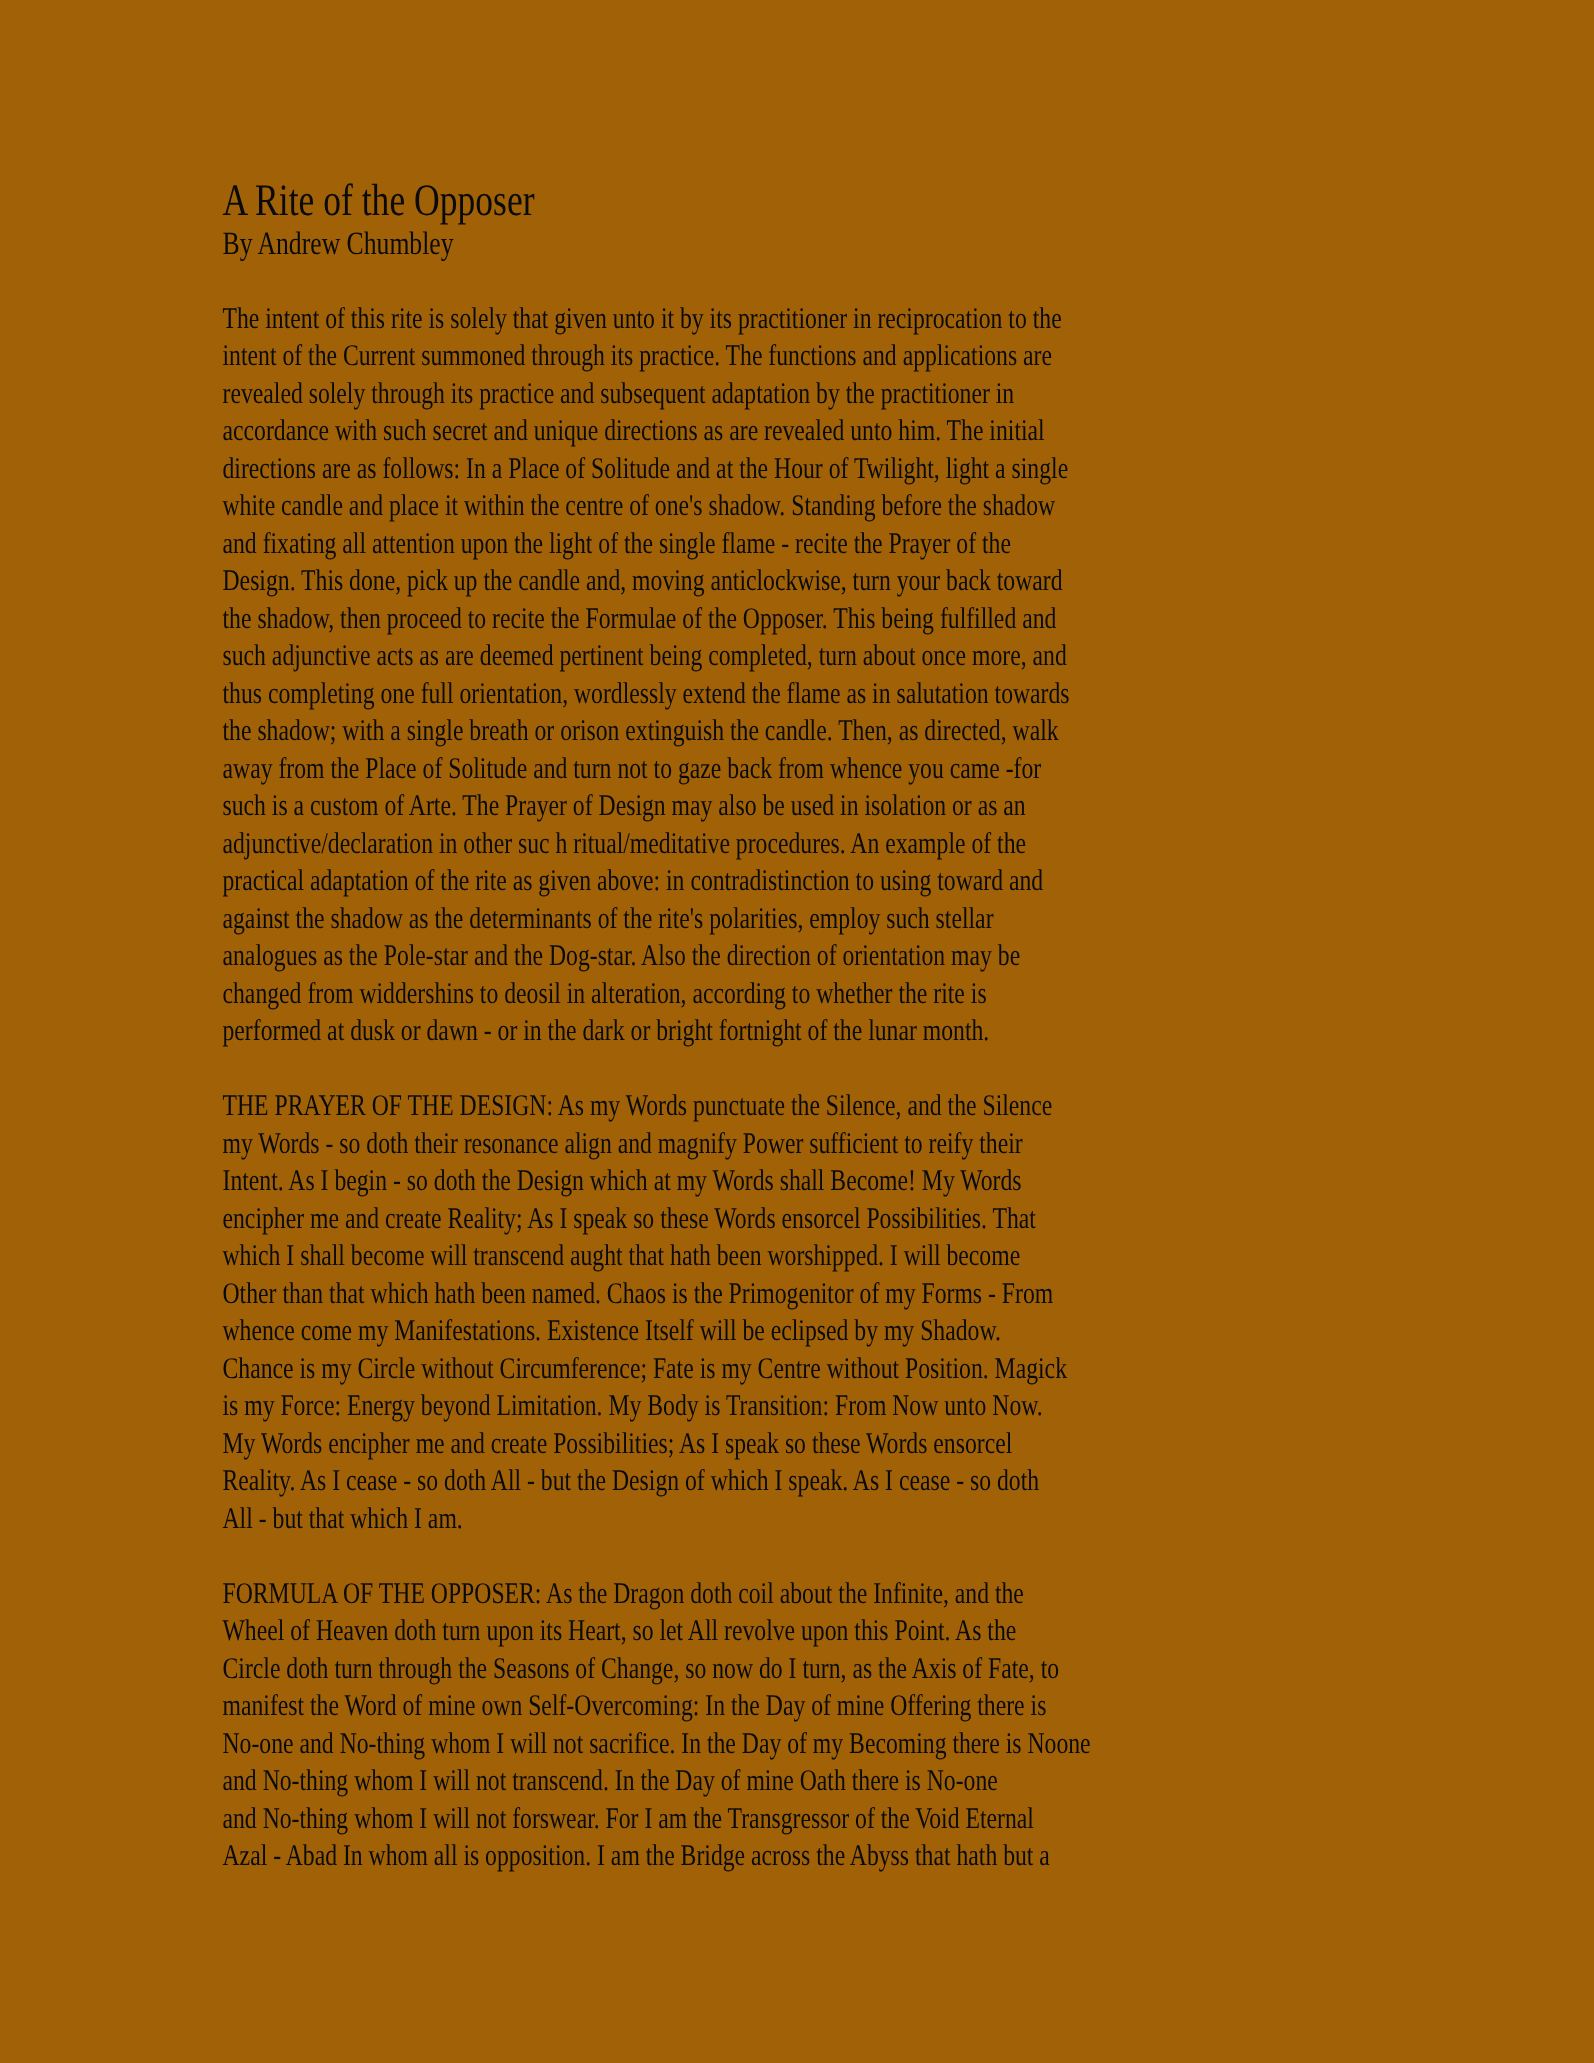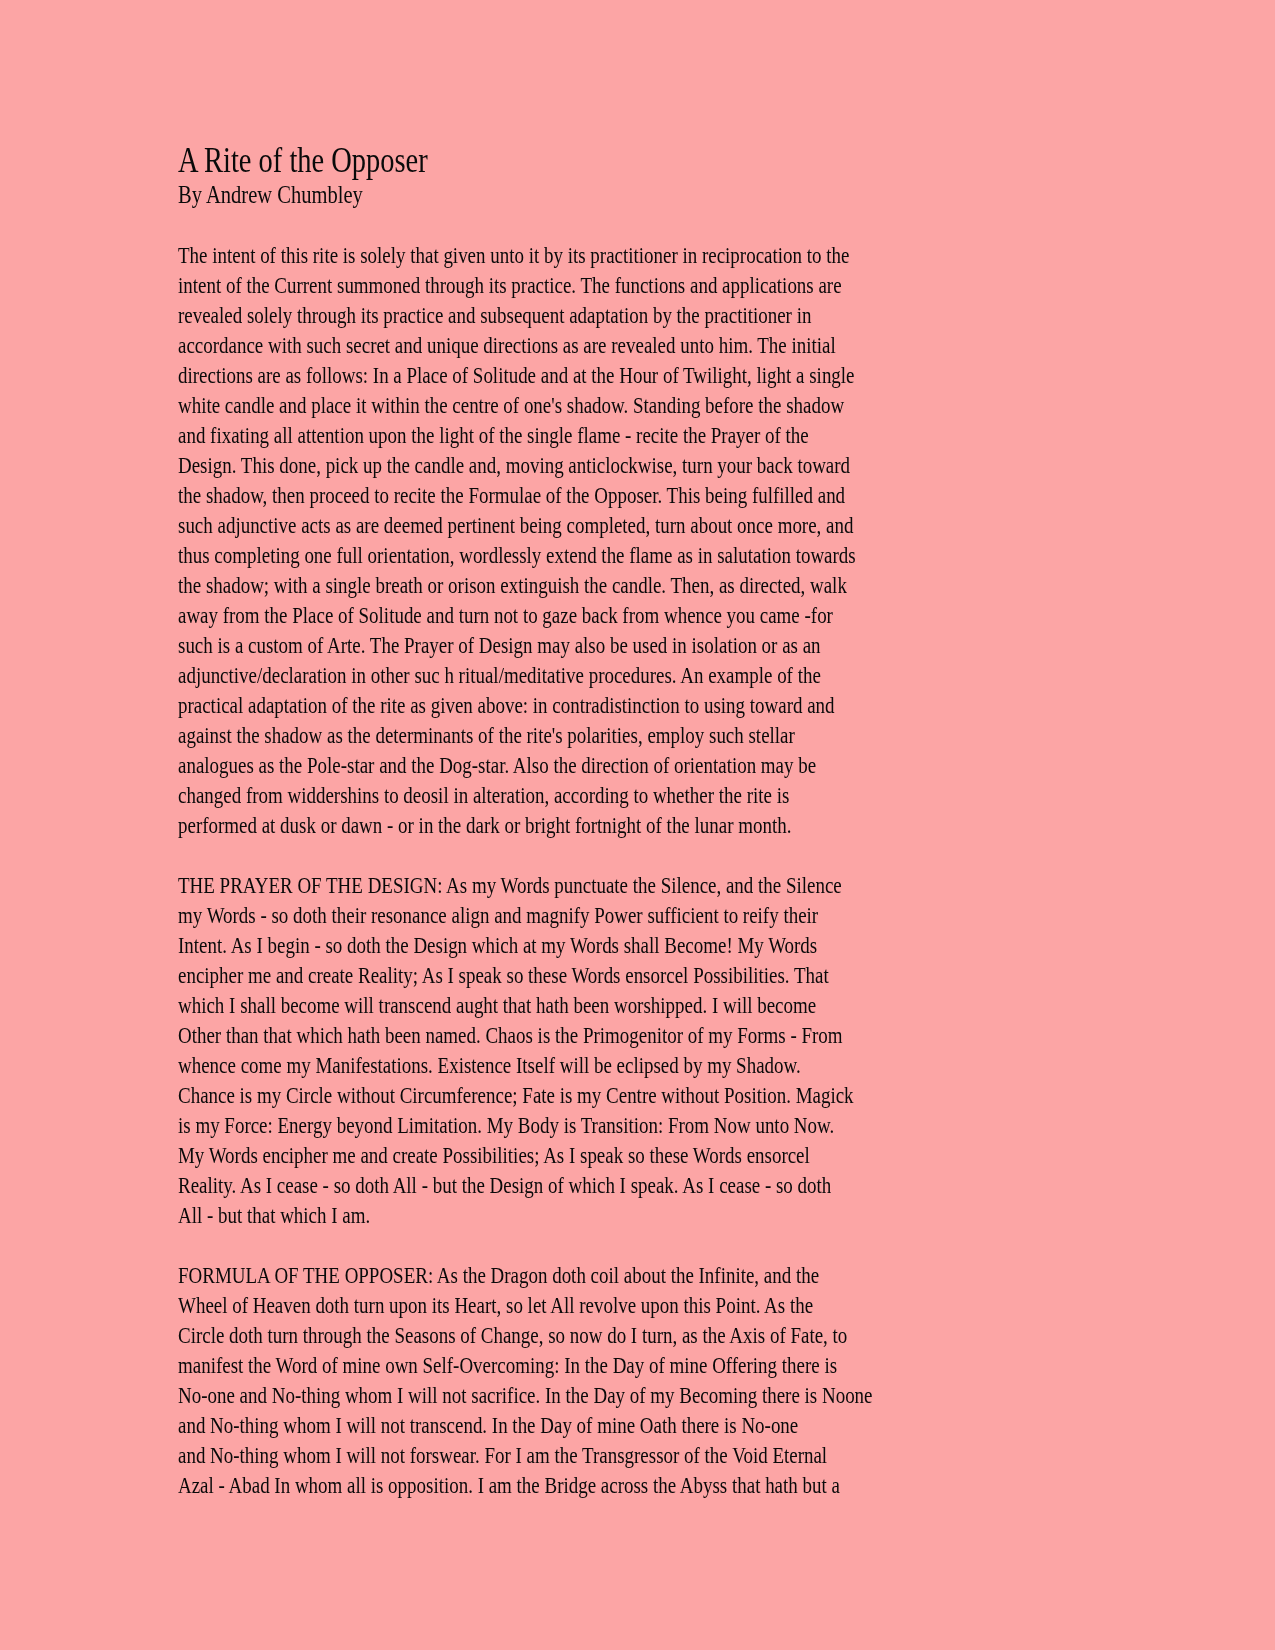--- a/index.html
+++ b/index.html
@@ -11,21 +11,21 @@
     width: 1275px;
     height: 1650px;
     position: relative;
     overflow: hidden;
     font-family: "Liberation Serif", serif;
     color: #0a0a0a;
   }
   .page {
     position: absolute;
     inset: 0;
-    background: #fca5a5;
+    background: #a16207;
   }
   .content {
     position: absolute;
     left: 178px;
     top: 140px;
     width: 1030px;
     transform: scaleX(0.79);
     transform-origin: left top;
   }
   .doc-title {

